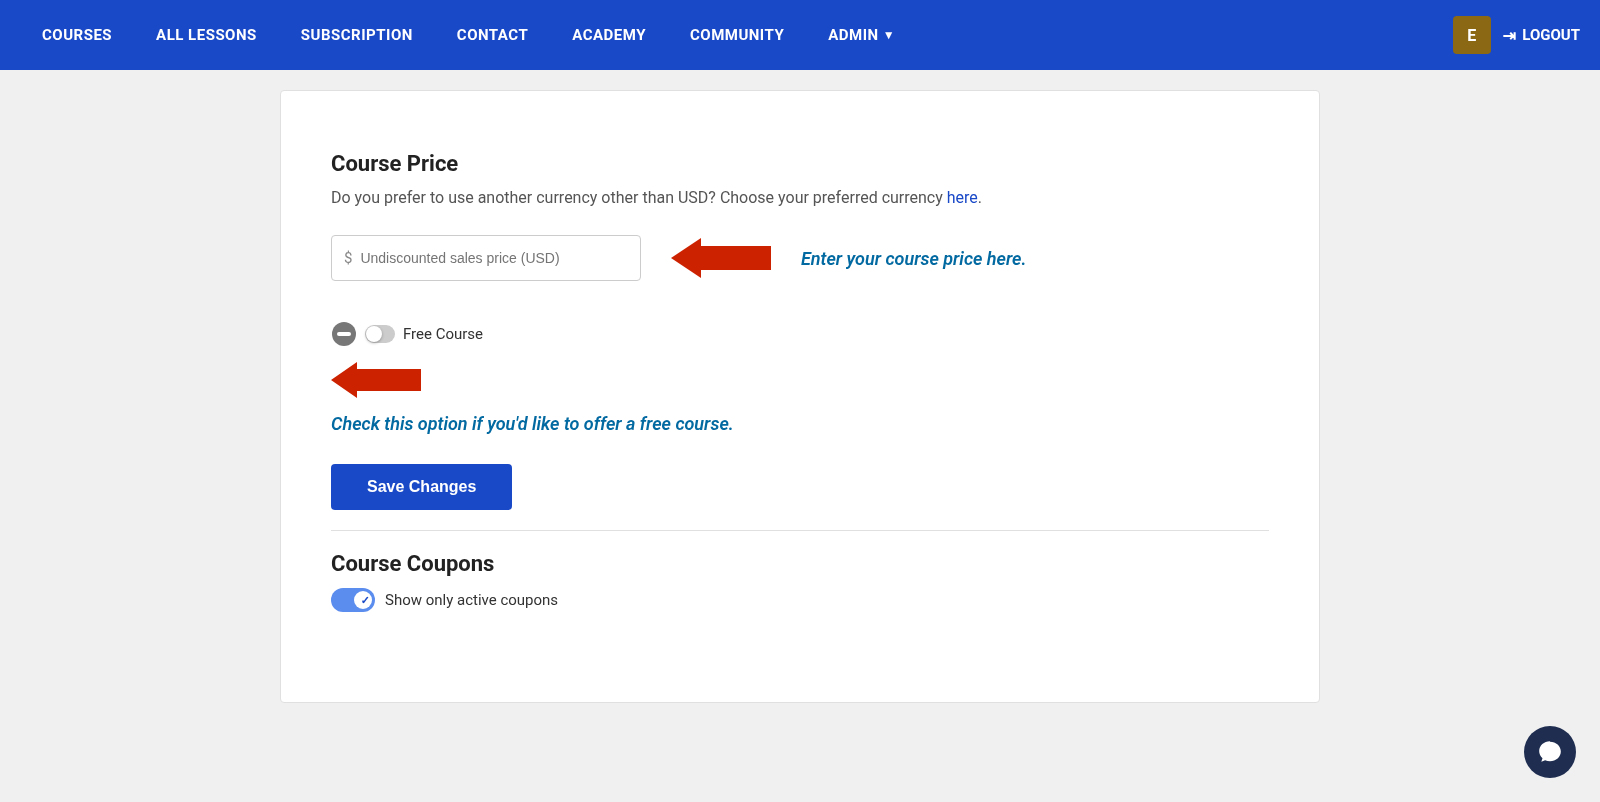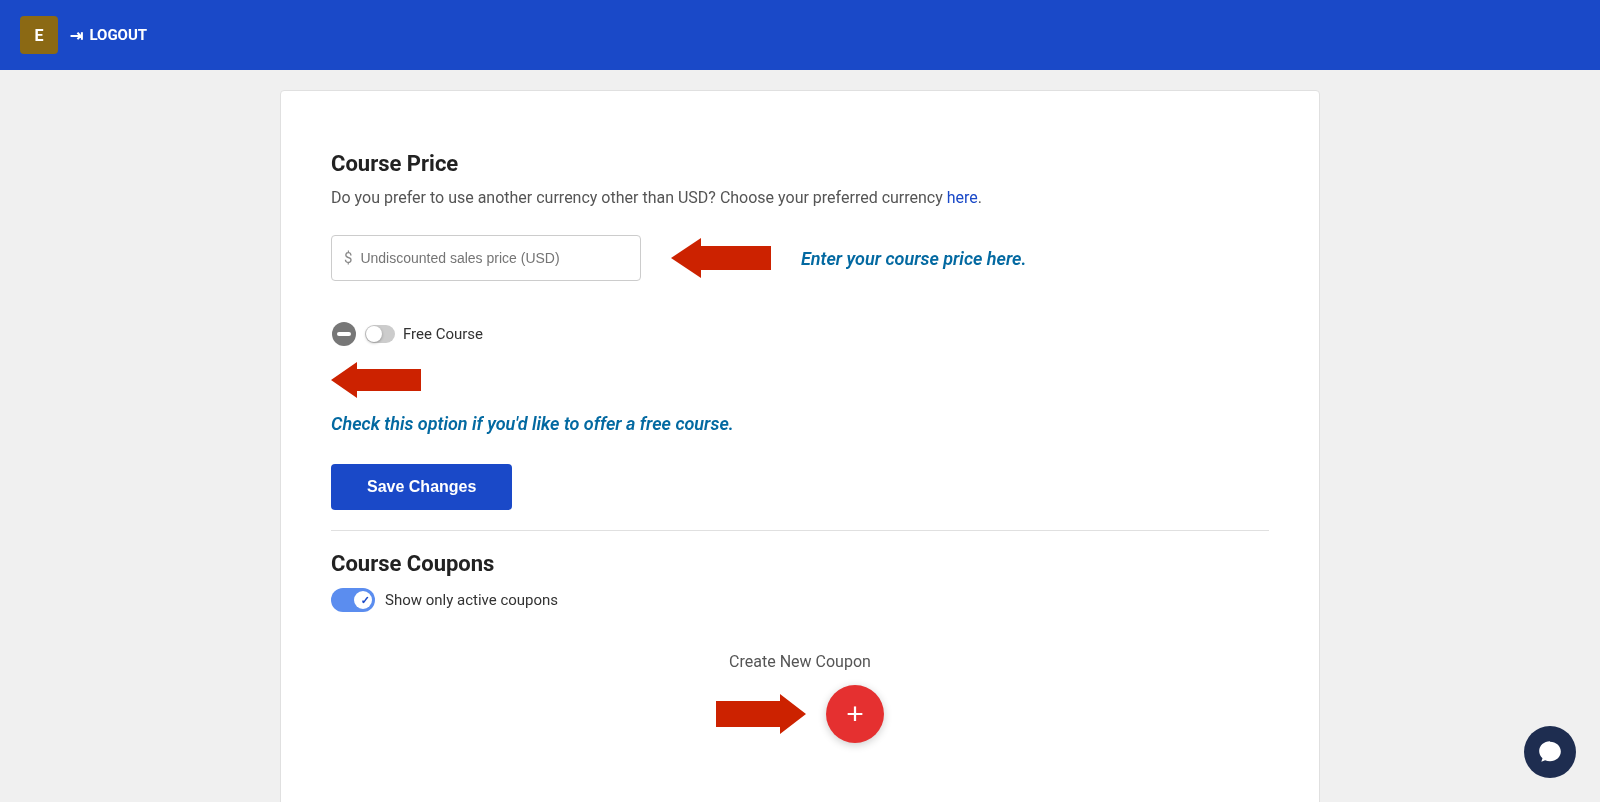--- a/index.html
+++ b/index.html
@@ -277,20 +277,32 @@
     
     .arrow-wrap {
       display: flex;
       align-items: center;
     }
   </style>
 </head>
 <body>
 
 <nav>
+  <div class="nav-left">
+    <a class="nav-item">COURSES</a>
+    <a class="nav-item">ALL LESSONS</a>
+    <a class="nav-item">SUBSCRIPTION</a>
+    <a class="nav-item">CONTACT</a>
+    <a class="nav-item">ACADEMY</a>
+    <a class="nav-item">COMMUNITY</a>
+    <a class="nav-item nav-admin">
+      <span>ADMIN</span>
+      <span class="arrow-down">▼</span>
+    </a>
+  </div>
   <div class="nav-right">
     <div class="avatar">E</div>
     <a class="logout-btn">
       <span class="logout-icon">⇥</span>
       <span>LOGOUT</span>
     </a>
   </div>
 </nav>
 
 <div class="page-container">
@@ -355,32 +367,20 @@
       <h2 class="section-title">Course Coupons</h2>
 
       <div class="show-active-row">
 
         <div class="toggle-on">
           <span class="check-icon">✓</span>
         </div>
         <span class="show-active-label">Show only active coupons</span>
       </div>
 
-      <div class="create-coupon-wrap">
-        <span class="create-coupon-label">Create New Coupon</span>
-
-        <div class="add-btn-row">
-
-          <svg width="90" height="40" viewBox="0 0 90 40">
-            <polygon points="0,7 64,7 64,0 90,20 64,40 64,33 0,33" fill="#cc2200"></polygon>
-          </svg>
-
-          <button class="add-btn">+</button>
-        </div>
-      </div>
     </div>
 
   </div>
 </div>
 
 <div class="chat-bubble">
   <svg viewBox="0 0 24 24">
     <path d="M12 2C6.48 2 2 6.02 2 11c0 2.68 1.18 5.09 3.07 6.79L4 21l3.5-1.5C8.9 20.17 10.41 20.5 12 20.5c5.52 0 10-4.02 10-9s-4.48-9-10-9z"></path>
   </svg>
 </div>

